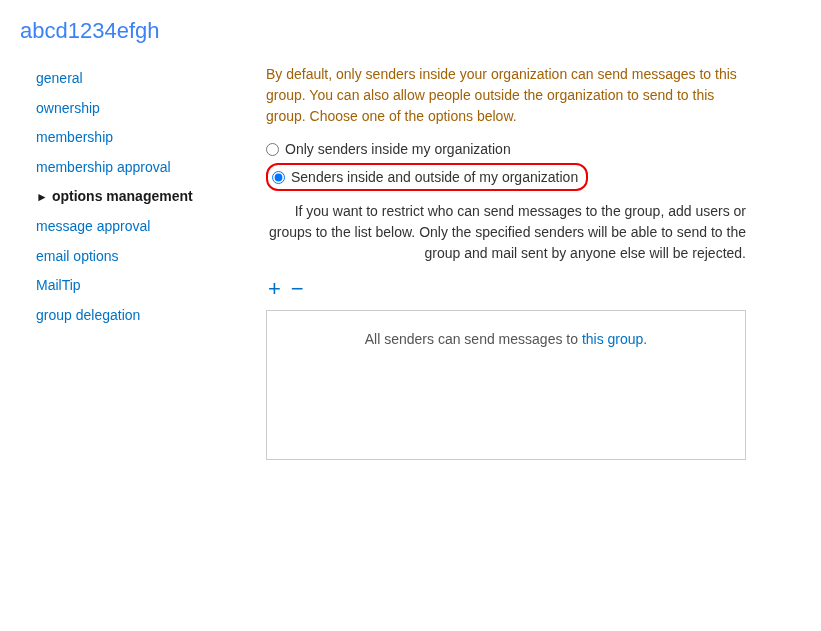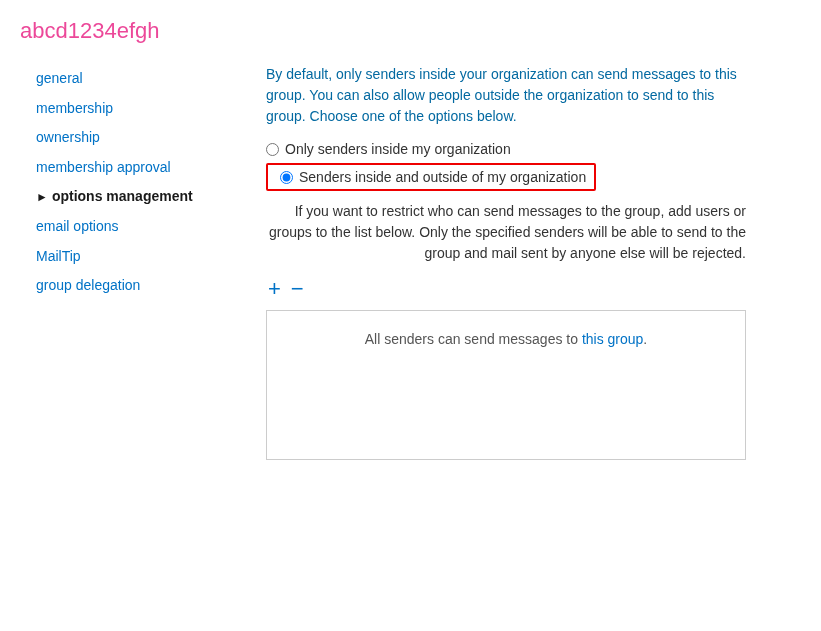--- a/index.html
+++ b/index.html
@@ -7,21 +7,21 @@
       font-family: 'Segoe UI', Tahoma, Geneva, Verdana, sans-serif;
       font-size: 14px;
       color: #333;
       background: #fff;
       width: 821px;
       min-height: 631px;
     }
     .page-title {
       font-size: 22px;
       font-weight: 300;
-      color: #ec4899;
+      color: #3b82f6;
       padding: 18px 20px 10px 20px;
     }
     .layout {
       display: flex;
       flex-direction: row;
       padding: 0 0 20px 0;
     }
     .sidebar {
       width: 230px;
       padding: 10px 0 0 20px;
@@ -44,21 +44,21 @@
     .sidebar-item .arrow {
       font-size: 12px;
       margin-right: 4px;
       color: #1a1a1a;
     }
     .main-content {
       flex: 1;
       padding: 10px 30px 20px 20px;
     }
     .description {
-      color: #0369a1;
+      color: #a16207;
       font-size: 14px;
       line-height: 1.5;
       margin-bottom: 14px;
       max-width: 480px;
     }
     .radio-group {
     }
     .radio-option {
       display: flex;
       align-items: center;
@@ -66,24 +66,24 @@
       font-size: 14px;
       color: #333;
       cursor: pointer;
     }
     .radio-option input[type="radio"] {
       margin-right: 6px;
       cursor: pointer;
     }
     .radio-highlighted {
       border: 2px solid #e00;
-      padding: 4px 8px 4px 12px;
+      padding: 4px 8px 4px 4px;
       display: inline-flex;
       align-items: center;
-      border-radius: 2px;
+      border-radius: 12px;
     }
     .restriction-note {
       font-size: 14px;
       color: #333;
       line-height: 1.5;
       max-width: 480px;
       margin: 10px 0 14px 0;
       text-align: right;
     }
     .toolbar {
@@ -125,31 +125,34 @@
 <body>
 
 <div class="page-title">abcd1234efgh</div>
 
 <div class="layout">
   <div class="sidebar">
     <div class="sidebar-item">
       <span>general</span>
     </div>
     <div class="sidebar-item">
-      <span>membership</span>
+      <span>ownership</span>
     </div>
     <div class="sidebar-item">
-      <span>ownership</span>
+      <span>membership</span>
     </div>
     <div class="sidebar-item">
       <span>membership approval</span>
     </div>
     <div class="sidebar-item active">
       <span class="arrow">►</span>
       <span>options management</span>
+    </div>
+    <div class="sidebar-item">
+      <span>message approval</span>
     </div>
     <div class="sidebar-item">
       <span>email options</span>
     </div>
     <div class="sidebar-item">
       <span>MailTip</span>
     </div>
     <div class="sidebar-item">
       <span>group delegation</span>
     </div>

